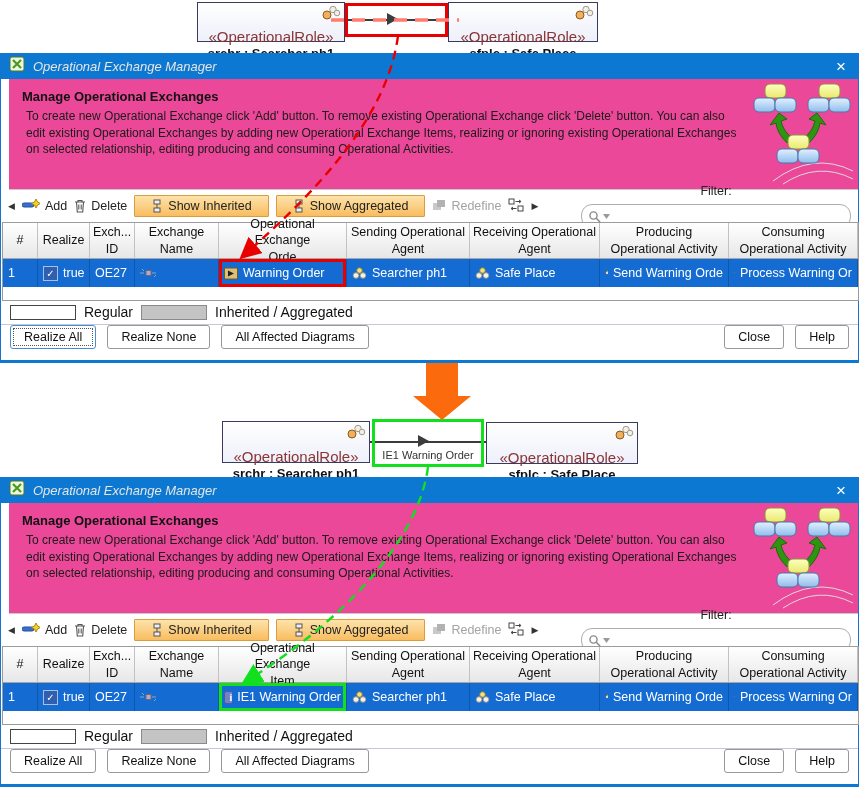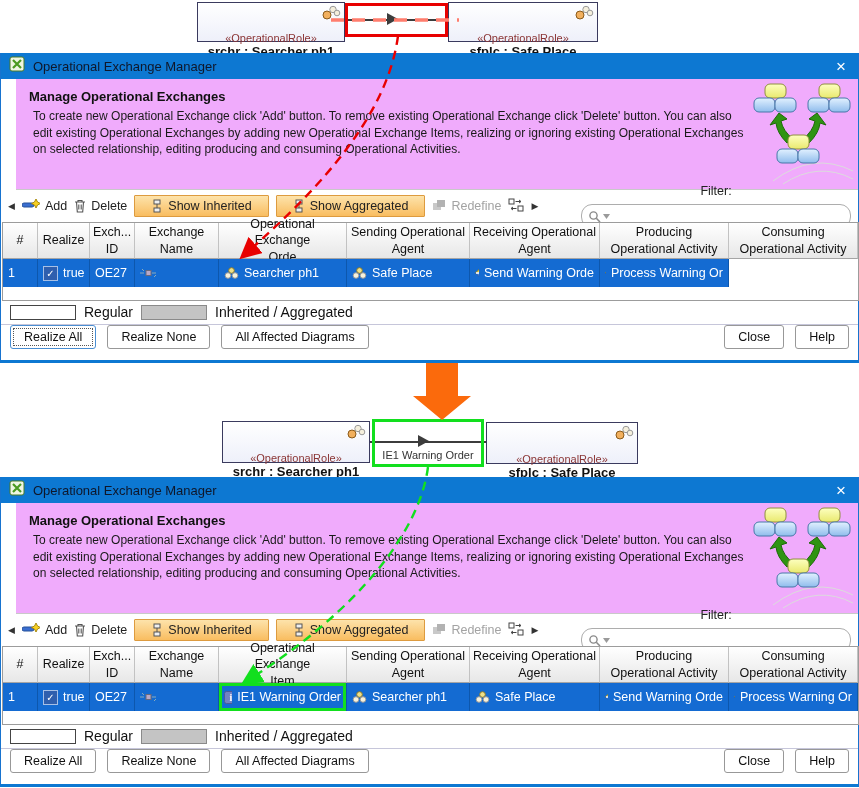--- a/index.html
+++ b/index.html
@@ -1,37 +1,37 @@
 <!DOCTYPE html>
 <html><head>
 <meta charset="utf-8">
 <style>
   html,body{margin:0;padding:0;}
   body{width:859px;height:788px;position:relative;background:#fff;
        font-family:"Liberation Sans",sans-serif;overflow:hidden;}
   
   .node{position:absolute;border:1px solid #3a3a5e;background:linear-gradient(#ffffff,#eef0fa);
         display:flex;flex-direction:column;align-items:center;justify-content:center;}
-  .stereo{font-size:11px;color:#8b3535;line-height:1.1;margin-top:47px;}
+  .stereo{font-size:15px;color:#8b3535;line-height:1.1;margin-top:47px;}
   .nname{font-size:13px;font-weight:bold;color:#111;line-height:1.2;text-decoration:underline;}
   .roleicon{position:absolute;top:2px;right:3px;}
   .connline{position:absolute;height:2px;background:#3c3c3c;}
   .connarrow{position:absolute;width:0;height:0;border-left:11px solid #3c3c3c;
              border-top:6px solid transparent;border-bottom:6px solid transparent;}
   .hlbox-red{position:absolute;border:3px solid #e80000;background:transparent;}
   .hlbox-green{position:absolute;border:3px solid #12df1e;background:transparent;}
   .edgelabel{position:absolute;bottom:3px;width:100%;text-align:center;font-size:11px;color:#333;}
   
   .dialog{position:absolute;left:0;width:857px;height:307px;background:#fff;
           border-left:1px solid #1773cf;border-right:1px solid #1773cf;border-bottom:3px solid #0d78d2;}
   .titlebar{position:absolute;top:0;left:0;right:0;height:26px;background:#0d78d2;
             display:flex;align-items:center;padding-left:8px;gap:8px;}
-  .titletext{color:#0f172a;font-size:13px;}
+  .titletext{color:#e5e5e5;font-size:13px;font-style:italic;}
   .closebtn{margin-left:auto;margin-right:12px;color:#fff;font-size:17px;line-height:17px;cursor:default;}
-  .desc{position:absolute;top:26px;left:15px;right:0;height:110px;background:#f0abfc;
+  .desc{position:absolute;top:26px;left:8px;right:0;height:110px;background:#ec4899;
         border-bottom:1px solid #c9c9c9;}
   .desc h3{margin:10px 0 4px 13px;font-size:13px;color:#111;}
   .desc p{margin:0 0 0 17px;width:718px;font-size:12px;line-height:1.38;color:#1a1a1a;}
   .descart{position:absolute;top:2px;right:3px;}
   .toolbar{position:absolute;top:138px;left:0;right:0;height:30px;display:flex;align-items:center;
            gap:7px;padding:0 7px;font-size:12.5px;color:#222;}
   .titem{display:flex;align-items:flex-start;gap:5px;}
   .titem.disabled{color:#a3a3a3;}
   .tbtn{display:flex;align-items:center;gap:5px;padding:3px 16px;border:1px solid #dd9b3f;border-radius:1px;
         background:linear-gradient(#fde3ab,#f9bd60);}
@@ -257,20 +257,27 @@
       <span class="cb">✓</span>
       <span>true</span>
     </div>
     <div class="td">OE27</div>
     <div class="td">
       <svg width="16" height="12">
           <rect x="6" y="3.5" width="5" height="5" fill="#b9a9c9" stroke="#6a6a7a"></rect>
           <path d="M0,6 h4 M12,6 h4 M2,2 l2,2 M14,10 l2,-2" stroke="#8ab" fill="none"></path>
         </svg>
     </div>
+    <div class="td hl-red">
+      <svg width="14" height="13">
+          <rect x="0.5" y="1" width="13" height="11" fill="#dcc077" stroke="#6b5b28"></rect>
+          <path d="M4,3.5 l6,3 -6,3 z" fill="#222"></path>
+        </svg>
+      <span>Warning Order</span>
+    </div>
     <div class="td">
       <svg width="15" height="12">
           <circle cx="7.5" cy="3.5" r="2.8" fill="#efe089" stroke="#8a7a2a"></circle>
           <circle cx="4" cy="8.5" r="2.8" fill="#f7f2dc" stroke="#999"></circle>
           <circle cx="11" cy="8.5" r="2.8" fill="#f7f2dc" stroke="#999"></circle>
         </svg>
       <span>Searcher ph1</span>
     </div>
     <div class="td">
       <svg width="15" height="12">

